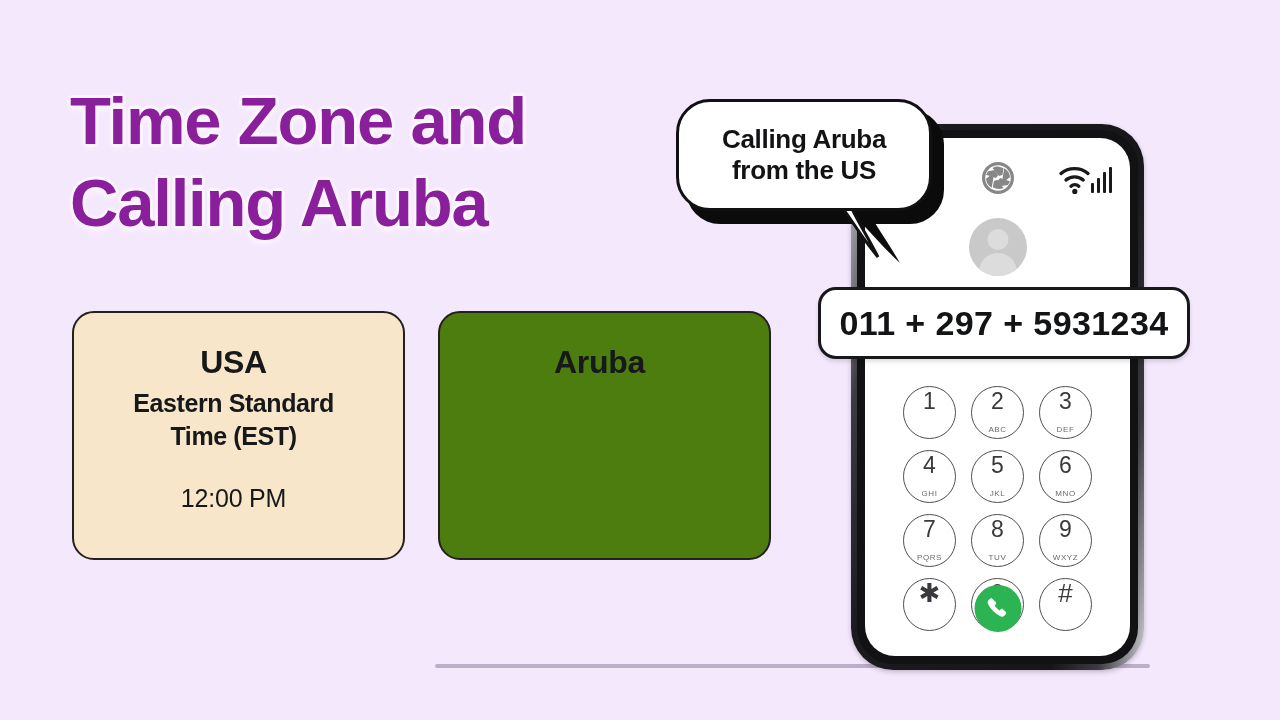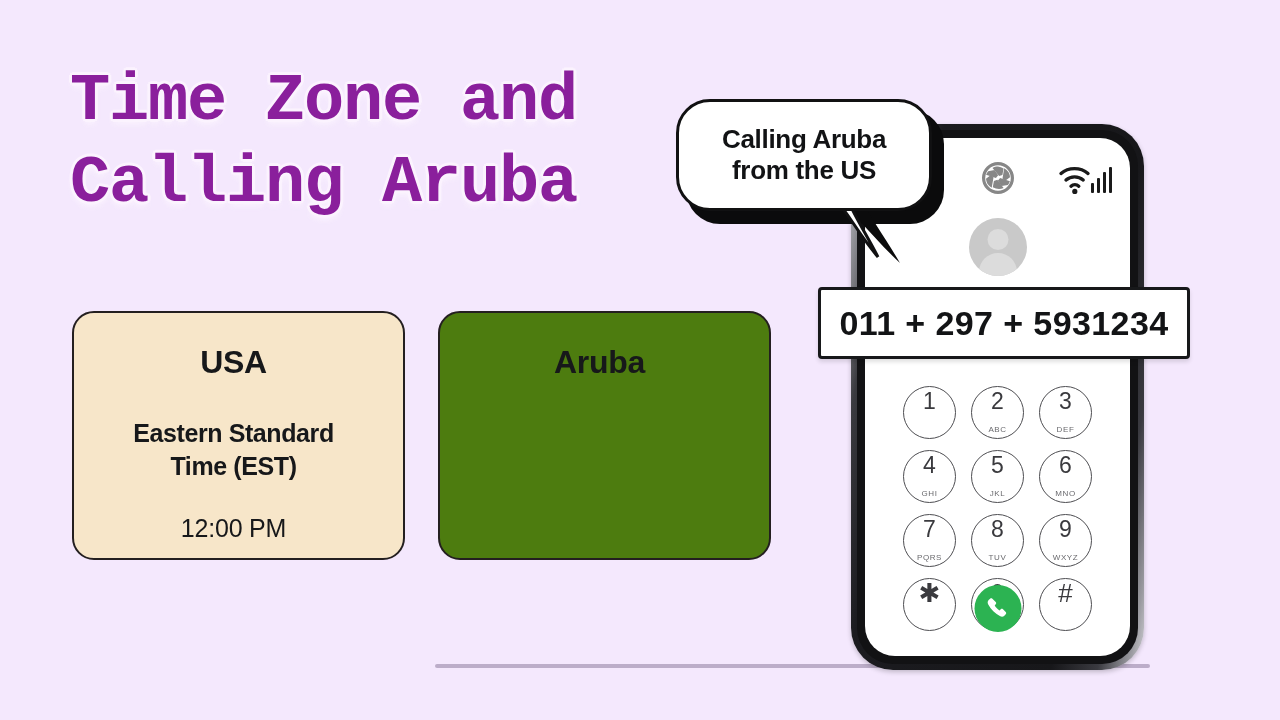--- a/index.html
+++ b/index.html
@@ -14,23 +14,22 @@
     position: relative;
     background: #F4E8FD;
     font-family: "Liberation Sans", sans-serif;
     -webkit-font-smoothing: antialiased;
   }
 
   
   #title-block {
     position: absolute;
     left: 70px;
-    top: 60px;
+    top: 80px;
     width: 560px;
-    font-family: Liberation Mono, monospace;
   }
   .title-line {
     font-size: 67px;
     font-weight: bold;
     letter-spacing: -1.2px;
     line-height: 82px;
     color: #8A1F9C;
     text-shadow:
        2px  2px 0 #FBF3FE,
       -2px  2px 0 #FBF3FE,
@@ -59,21 +58,21 @@
   #card-aruba{ left: 438px; background: #4d7c0f; }
 
   .card-country {
     font-size: 32px;
     font-weight: bold;
     color: #17181A;
     letter-spacing: -0.3px;
     line-height: 38px;
   }
   .card-zone {
-    margin-top: 36px;
+    margin-top: 6px;
     font-size: 25px;
     font-weight: bold;
     color: #17181A;
     letter-spacing: -0.4px;
     line-height: 33px;
   }
   .card-time {
     margin-top: 30px;
     font-size: 25px;
     font-weight: normal;
@@ -228,21 +227,21 @@
 
   
   #number-pill {
     position: absolute;
     left: 818px;
     top: 287px;
     width: 372px;
     height: 72px;
     background: #FFFFFF;
     border: 3px solid #17181A;
-    border-radius: 4px;
+    border-radius: 18px;
     display: flex;
     align-items: center;
     justify-content: center;
     box-shadow: 0 3px 4px rgba(0,0,0,0.12);
   }
   #number-pill-text {
     font-size: 34px;
     font-weight: bold;
     color: #131416;
     letter-spacing: 0.4px;

